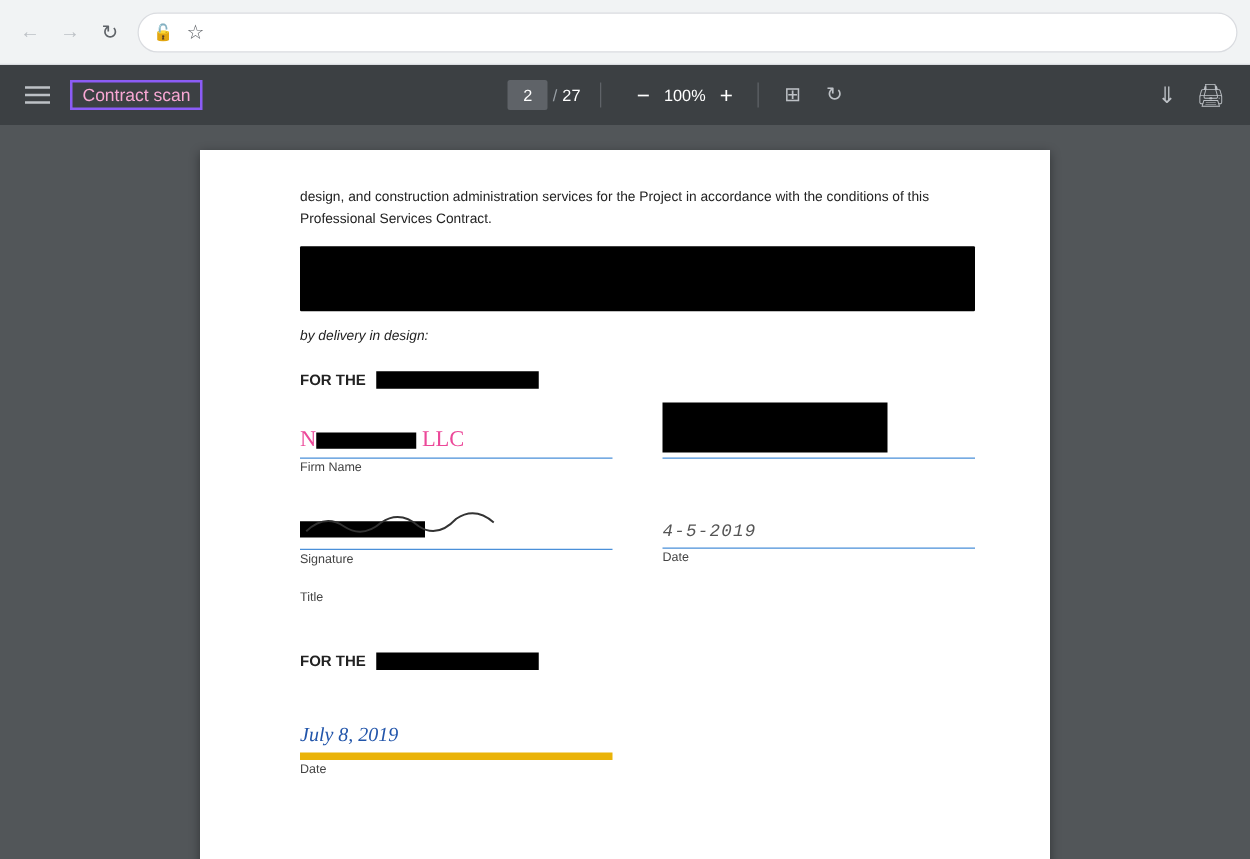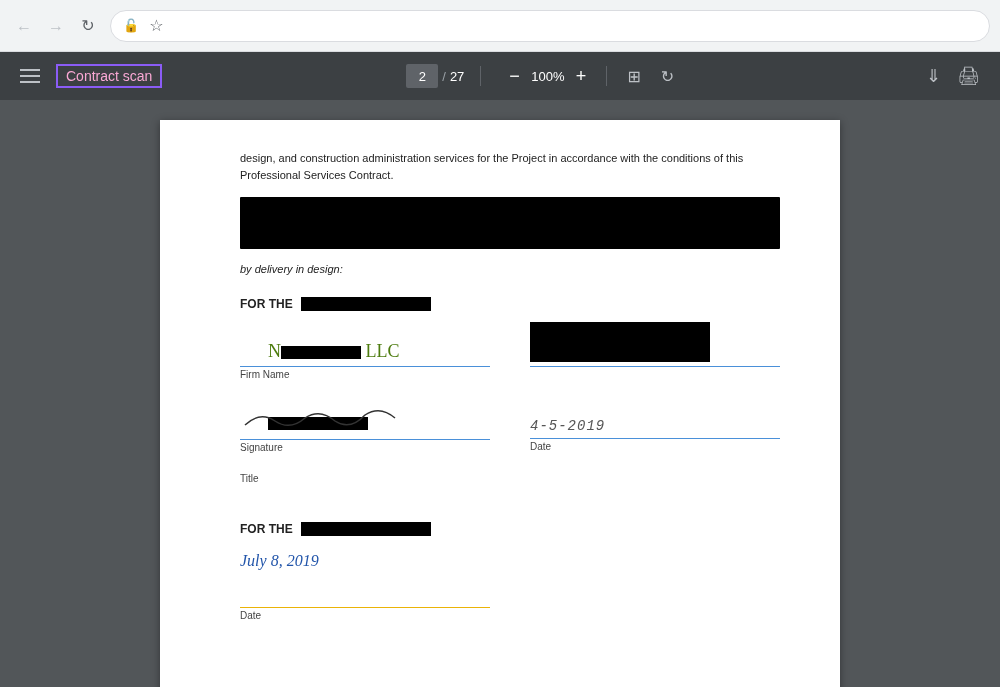--- a/index.html
+++ b/index.html
@@ -197,25 +197,24 @@
       height: 40px;
       display: flex;
       align-items: flex-end;
       padding-bottom: 2px;
       position: relative;
     }
 
     .sig-text-handwritten {
       font-family: 'Brush Script MT', cursive, serif;
       font-size: 18px;
-      color: #4d7c0f;
+      color: #ec4899;
       position: absolute;
       bottom: 4px;
       left: 0;
-      margin-left: 28px;
     }
     .sig-label {
       font-size: 10px;
       color: #444;
       margin-top: 2px;
     }
 
     .date-handwritten {
       font-family: 'Brush Script MT', cursive, serif;
       font-size: 15px;
@@ -366,21 +365,21 @@
 
     <div class="section-label section2" style="margin-top:18px;">
       <span>FOR THE</span>
       <span style="display:inline-block;background:black;height:14px;width:130px;vertical-align:middle;"></span>
     </div>
 
     <div class="signatures-grid">
 
       <div>
         <div class="sig-block">
-          <div style="border-bottom: 1px solid #eab308; height: 56px; display:flex; align-items:flex-start; padding-bottom:4px;">
+          <div style="border-bottom: 6px solid #eab308; height: 56px; display:flex; align-items:flex-end; padding-bottom:4px;">
             <span style="font-family: 'Brush Script MT', cursive; font-size:16px; color:#2255aa; font-style:italic;">July 8, 2019</span>
           </div>
           <div class="sig-label">Date</div>
         </div>
       </div>
     </div>
 
   </div>
 </div>
 

